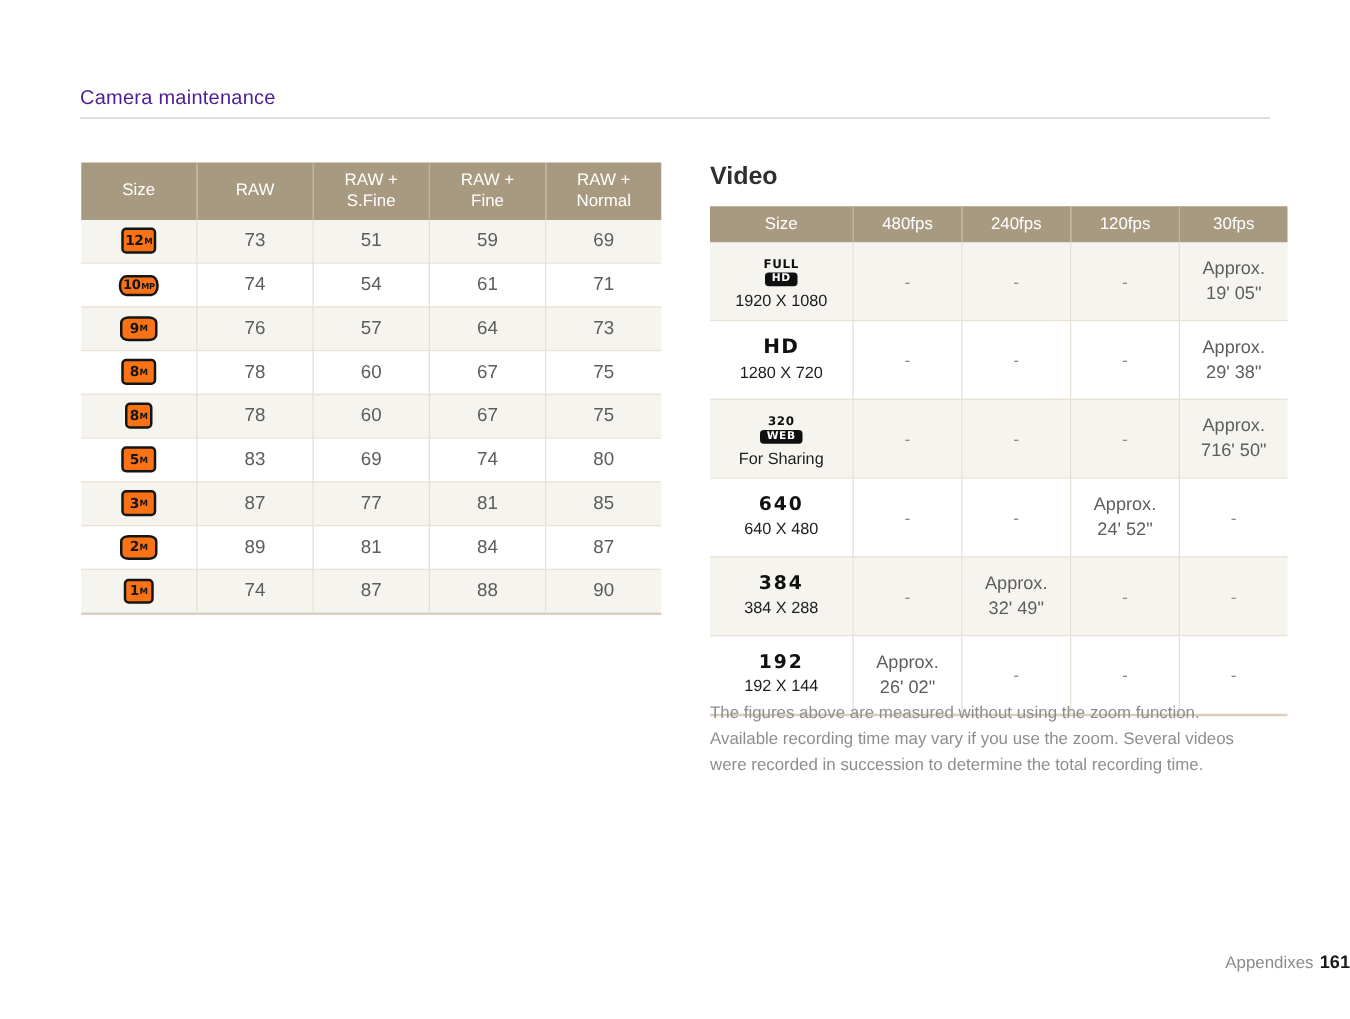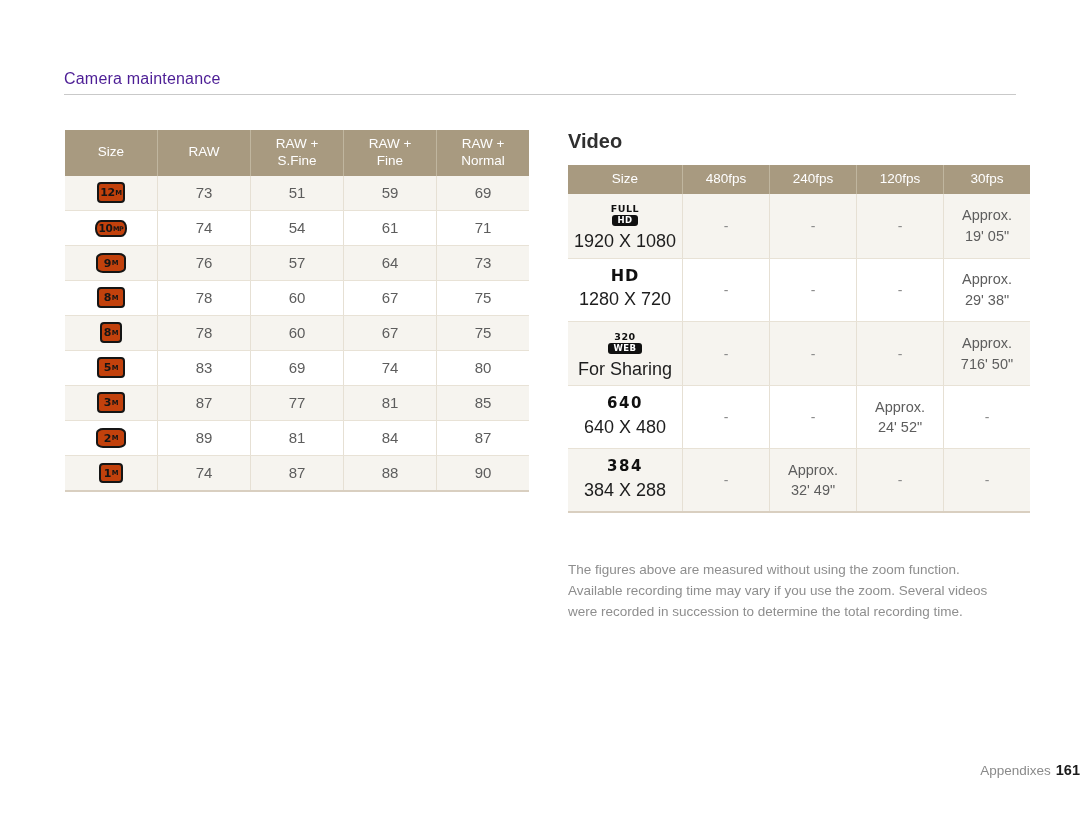--- a/index.html
+++ b/index.html
@@ -83,21 +83,21 @@
     align-items: center;
     justify-content: center;
     box-sizing: border-box;
     border: 2px solid #151515;
     border-radius: 4px;
     color: #151515;
     font-family: "DejaVu Sans", sans-serif;
     font-weight: 700;
     line-height: 1;
     letter-spacing: -0.3px;
-    background: #c2410c;
+    background: #f97316;
   }
   .res-badge .unit {
     font-size: 0.62em;
     margin-left: 0.5px;
     position: relative;
     top: 0.5px;
   }
   
   .res-badge.ar-43  { width: 28px; height: 21px; font-size: 11px; }
   .res-badge.ar-wide{ width: 32px; height: 17px; font-size: 10.5px; border-radius: 6px/8px; }
@@ -159,21 +159,21 @@
     background: #101010;
     color: #ffffff;
     font-family: "DejaVu Sans", sans-serif;
     font-weight: 700;
     font-size: 8.5px;
     letter-spacing: 0.5px;
     border-radius: 3px;
     padding: 1.5px 5px;
     margin-top: 1.5px;
   }
-  .vdim { display: block; margin-top: 3px; font-size: 18px; color: #1d1d1d; }
+  .vdim { display: block; margin-top: 3px; font-size: 13px; color: #1d1d1d; }
 
   
   #video-note {
     position: absolute;
     left: 568px;
     top: 560px;
     width: 445px;
     font-size: 13.5px;
     line-height: 1.55;
     color: #8e8e8e;
@@ -390,20 +390,33 @@
             <span class="vdim">384 X 288</span>
           </td>
           <td class="dash">-</td>
           <td class="appro">
             <div>Approx.</div>
             <div>32' 49"</div>
           </td>
           <td class="dash">-</td>
           <td class="dash">-</td>
         </tr>
+        <tr>
+          <td class="size-cell">
+            <span class="vlogo sz-mid">192</span>
+            <span class="vdim">192 X 144</span>
+          </td>
+          <td class="appro">
+            <div>Approx.</div>
+            <div>26' 02"</div>
+          </td>
+          <td class="dash">-</td>
+          <td class="dash">-</td>
+          <td class="dash">-</td>
+        </tr>
       </tbody>
   </table>
 </div>
 
 <div id="video-note">The figures above are measured without using the zoom function. Available recording time may vary if you use the zoom. Several videos were recorded in succession to determine the total recording time.</div>
 
 <div id="page-footer">
   <span>Appendixes</span><span class="pagenum">161</span>
 </div>
 

